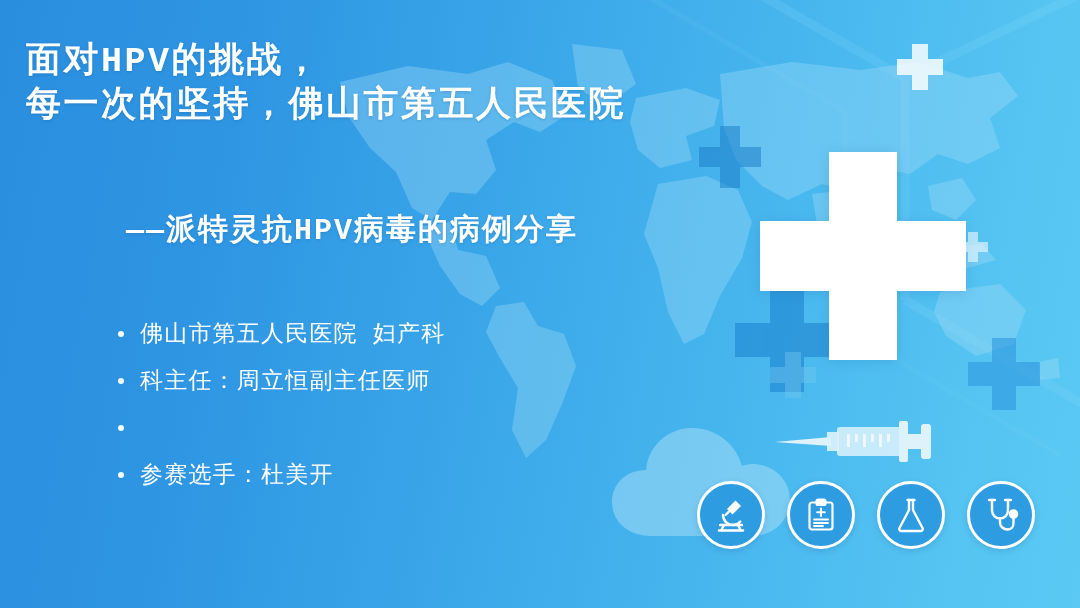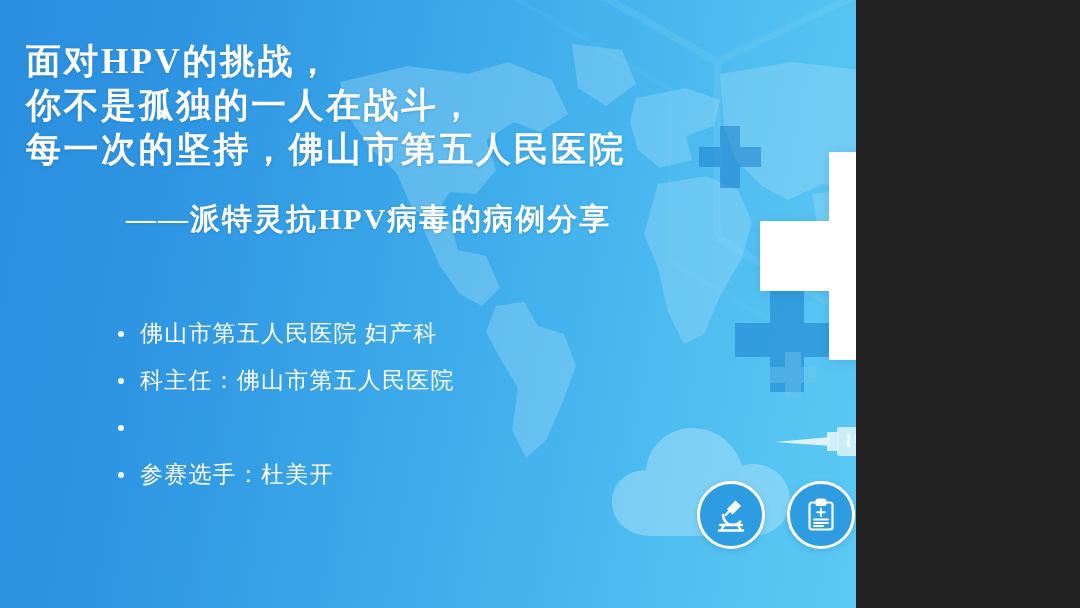--- a/index.html
+++ b/index.html
@@ -1,22 +1,22 @@
 <!DOCTYPE html>
 <html><head>
 <meta charset="utf-8">
 <style>
   html,body{margin:0;padding:0;background:#222;}
   *{box-sizing:border-box;}
 
   .slide{
     position:relative;
-    width:856px;height:608px;
+    width:1080px;height:608px;
     overflow:hidden;
-    font-family:Liberation Serif, serif;
+    font-family:Liberation Mono, monospace;
     background:linear-gradient(100deg,#2a8ede 0%,#2f96e3 22%,#3aa7e9 46%,#47b6ee 68%,#55c4f2 88%,#5bc9f4 100%);
     padding-left:22px;
   }
 
   
   .bg-layer{position:absolute;inset:0;pointer-events:none;}
 
   .hex-lines{position:absolute;inset:0;opacity:.30;}
 
   .worldmap{
@@ -54,21 +54,21 @@
     font-size:35px;
     font-weight:bold;
     line-height:44px;
     letter-spacing:2.5px;
     text-shadow:0 1px 3px rgba(20,80,140,.25);
     white-space:nowrap;
   }
   .headline .ln{display:block;}
 
   .subtitle{
-    position:absolute;left:126px;top:199px;
+    position:absolute;left:126px;top:211px;
     color:#ffffff;
     font-size:30px;
     font-weight:bold;
     letter-spacing:2px;
     line-height:40px;
     text-shadow:0 1px 3px rgba(20,80,140,.25);
     white-space:nowrap;
   }
 
   .meta{
@@ -196,34 +196,33 @@
         <rect x="88" y="16" width="3" height="13"></rect>
         <rect x="96" y="16" width="3" height="8"></rect>
         <rect x="104" y="16" width="3" height="13"></rect>
         <rect x="112" y="16" width="3" height="8"></rect>
       </g>
     </svg>
   </div>
 
   <div class="headline">
     <span class="ln">面对HPV的挑战，</span>
-    <span class="ln">你不是孤独的一人在战斗，</span>
     <span class="ln">每一次的坚持，佛山市第五人民医院</span>
   </div>
 
   <div class="subtitle">——派特灵抗HPV病毒的病例分享</div>
 
   <div class="meta">
     <div class="meta-row">
       <span class="dot"></span>
       <span>佛山市第五人民医院 妇产科</span>
     </div>
     <div class="meta-row">
       <span class="dot"></span>
-      <span>科主任：佛山市第五人民医院</span>
+      <span>科主任：周立恒副主任医师</span>
     </div>
     <div class="meta-row">
       <span class="dot"></span>
     </div>
     <div class="meta-row">
       <span class="dot"></span>
       <span>参赛选手：杜美开</span>
     </div>
   </div>
 

